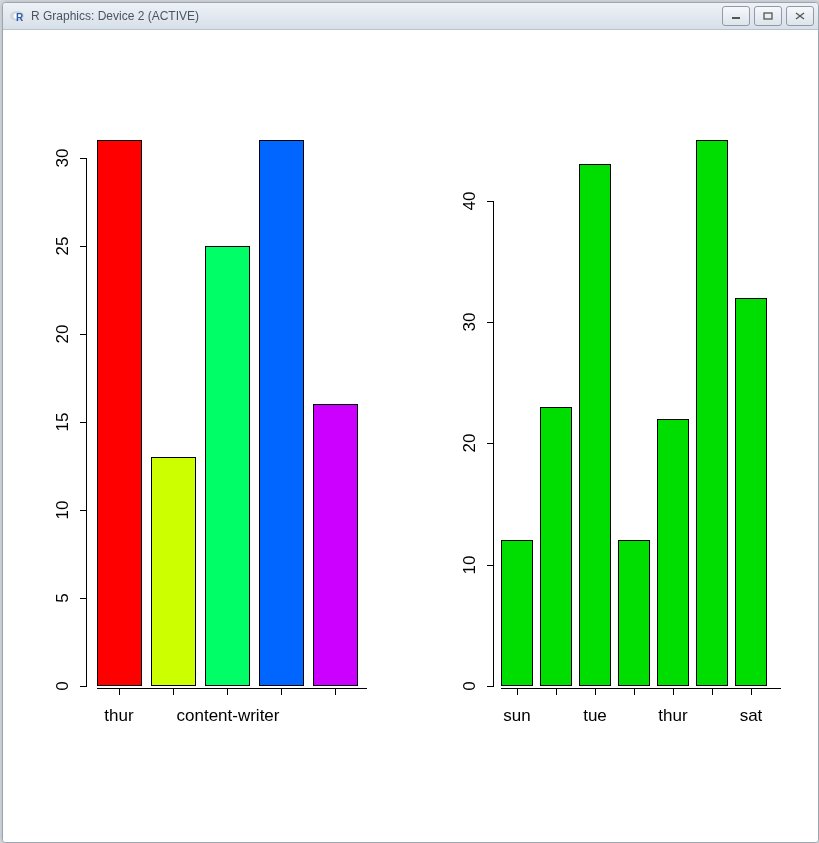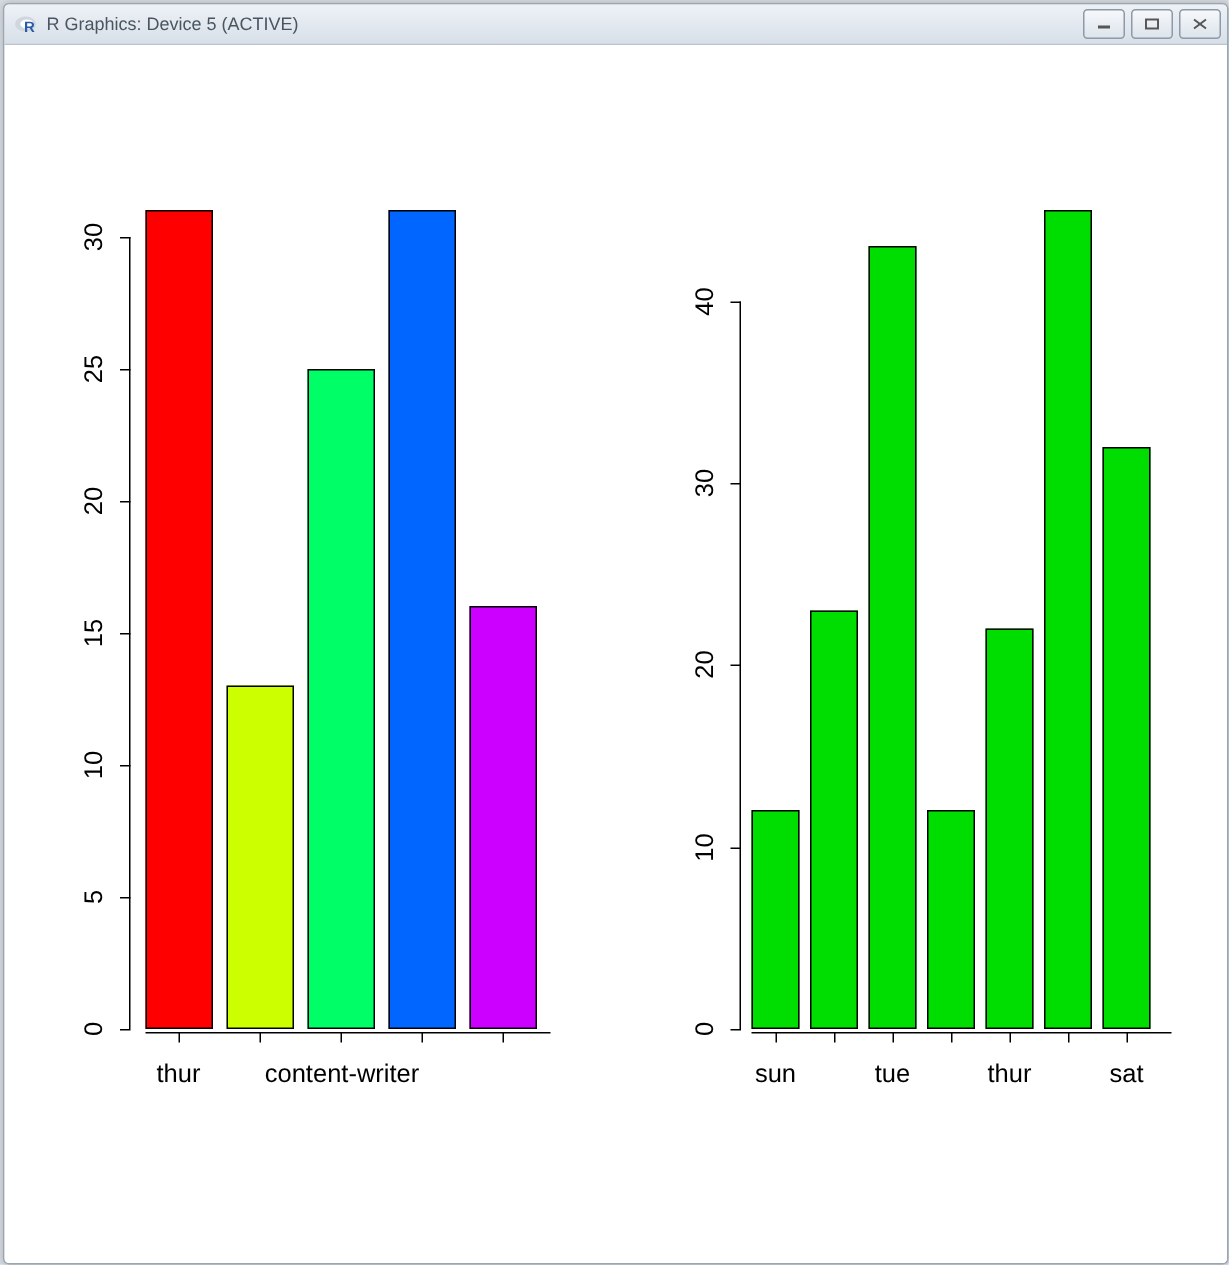--- a/index.html
+++ b/index.html
@@ -106,21 +106,21 @@
 
 <div class="window">
   <div class="titlebar">
     <span class="r-logo">
       <svg viewBox="0 0 16 16" width="16" height="16">
         <ellipse cx="8" cy="8" rx="7" ry="5" fill="#cfd6dd"></ellipse>
         <ellipse cx="9" cy="8" rx="4.5" ry="3" fill="#fff"></ellipse>
         <text x="7" y="13" font-size="10" font-weight="bold" fill="#2a5caa" font-family="Arial">R</text>
       </svg>
     </span>
-    <span>R Graphics: Device 5 (ACTIVE)</span>
+    <span>R Graphics: Device 2 (ACTIVE)</span>
     <div class="controls">
       <div class="ctl-btn">
         <svg width="10" height="8">
             <rect x="1" y="5" width="8" height="2" fill="#555"></rect>
           </svg>
       </div>
       <div class="ctl-btn">
         <svg width="10" height="8">
             <rect x="1" y="1" width="8" height="6" fill="none" stroke="#555" stroke-width="1.3"></rect>
           </svg>

